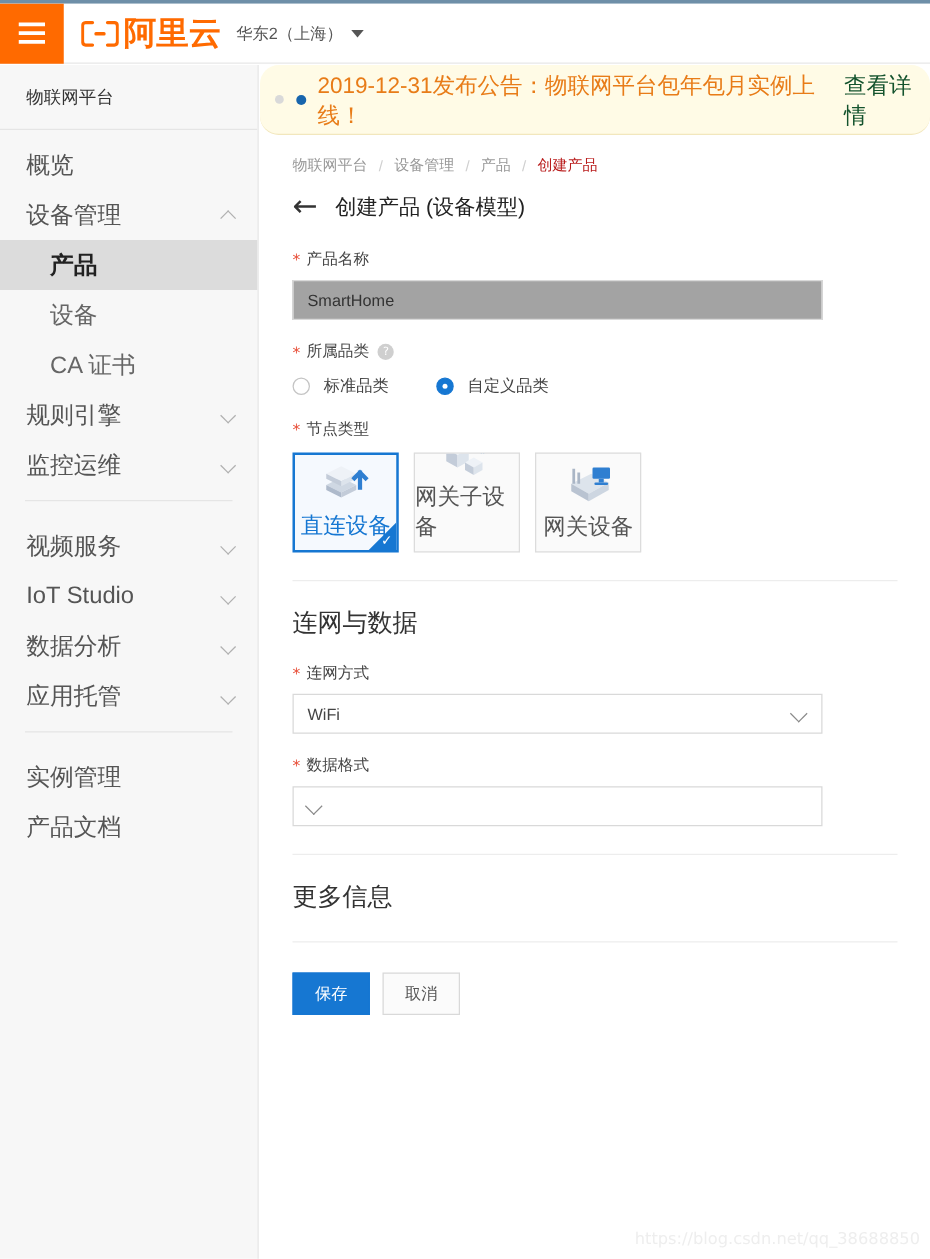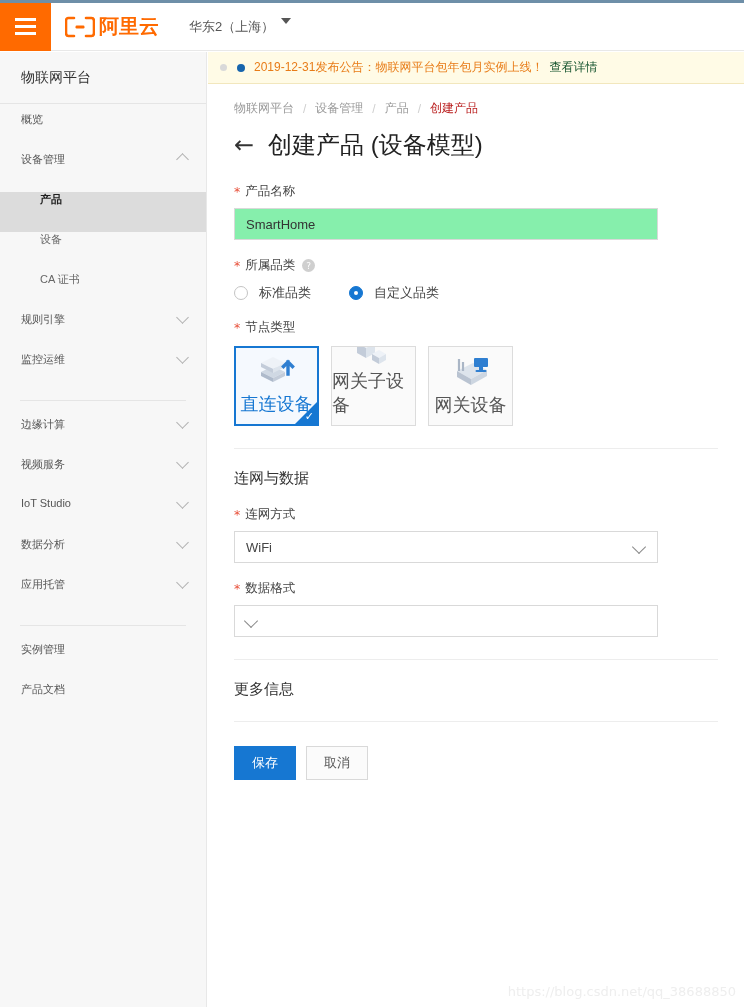--- a/index.html
+++ b/index.html
@@ -33,26 +33,26 @@
   .hamburger i {
     display: block; width: 21px; height: 3px; background: #ffffff; margin: 2px 0;
   }
   .logo {
     display: flex; align-items: center; margin-left: 14px; flex: none;
   }
   .logo-mark {
     width: 30px; height: 22px; position: relative; margin-right: 4px;
   }
   .logo-text {
-    font-size: 20px; font-weight: bold; color: #ff6a00; letter-spacing: 0px;
+    font-size: 26px; font-weight: bold; color: #ff6a00; letter-spacing: 0px;
     font-family: Liberation Serif, serif;
   }
   .region {
-    margin-left: 30px; font-size: 13px; color: #555555;
-    display: flex; cursor: pointer;
+    margin-left: 12px; font-size: 13px; color: #555555;
+    display: flex; align-items: center; cursor: pointer;
   }
   .region .caret {
     margin-left: 7px; width: 0; height: 0;
     border-left: 5px solid transparent; border-right: 5px solid transparent;
     border-top: 6px solid #555555;
   }
 
   
   .sidebar {
     position: absolute; left: 0; top: 52px; width: 207px; height: 955px;
@@ -61,23 +61,23 @@
     overflow: hidden;
   }
   .side-title {
     height: 52px; display: flex; align-items: center;
     padding-left: 21px; font-size: 14px; color: #333;
     border-bottom: 1px solid #e5e5e5;
   }
   .side-group { padding-top: 8px; }
   .side-sep { height: 1px; background: #e5e5e5; margin: 8px 20px 8px 20px; }
   .nav-item {
-    height: 40px; display: flex; 
+    height: 40px; display: flex; align-items: center;
     padding-left: 21px; padding-right: 18px;
-    font-size: 11px; color: #555555; cursor: pointer;
+    font-size: 19px; color: #555555; cursor: pointer;
   }
   .nav-item.sub { padding-left: 40px; color: #666; }
   .nav-item.active {
     background: #dcdcdc; color: #212121; font-weight: bold;
   }
   .nav-item .lbl { flex: 1; }
   .chev {
     width: 10px; height: 10px; position: relative; flex: none;
   }
   .chev::before {
@@ -88,22 +88,23 @@
   }
   .chev.up::before { transform: rotate(-135deg); top: 3px; }
 
   
   .content {
     position: absolute; left: 208px; top: 52px;
     width: 536px; height: 955px; background: #ffffff; overflow: hidden;
   }
   .notice {
     background: #fffbe6; border-bottom: 1px solid #f2e7bd;
-    height: 32px; display: flex; align-items: center; padding-left: 12px;
-    font-size: 12px;
+    height: 56px; display: flex; align-items: center; padding-left: 12px;
+    font-size: 18px;
+    border-radius: 15px;
   }
   .dot-gray {
     width: 7px; height: 7px; border-radius: 50%; background: #d9d9d9;
     margin-right: 10px; flex: none;
   }
   .dot-blue {
     width: 8px; height: 8px; border-radius: 50%; background: #1765ad;
     margin-right: 9px; flex: none;
   }
   .notice-text { color: #e87c18; }
@@ -117,37 +118,37 @@
   .crumb .sep { margin: 0 9px; color: #cfcfcf; }
   .crumb .cur { color: #b91c1c; }
 
   .page-head {
     display: flex; align-items: center; padding: 12px 0 0 26px;
   }
   .back-arrow {
     font-size: 24px; color: #333; margin-right: 14px; cursor: pointer;
     line-height: 1; font-family: "DejaVu Sans", sans-serif;
   }
-  .page-title { font-size: 24px; color: #222; font-weight: normal; }
+  .page-title { font-size: 17px; color: #222; font-weight: normal; }
 
   .form { padding: 22px 26px 0 26px; }
   .field { margin-bottom: 17px; }
   .flabel {
     font-size: 12.5px; color: #444; margin-bottom: 8px;
     display: flex; align-items: center;
   }
   .req { color: #e8503a; margin-right: 5px; font-family: "DejaVu Sans", sans-serif; }
   .help {
     display: inline-flex; align-items: center; justify-content: center;
     width: 13px; height: 13px; border-radius: 50%;
     background: #cfcfcf; color: #ffffff; font-size: 9px;
     margin-left: 7px; cursor: pointer; font-family: "DejaVu Sans", sans-serif;
   }
   .input {
-    width: 424px; height: 32px; border: 1px solid #d9d9d9; background: #86efac;
+    width: 424px; height: 32px; border: 1px solid #d9d9d9; background: #a3a3a3;
     display: flex; align-items: center; padding: 0 11px;
     font-size: 13px; color: #333; cursor: text;
   }
   .select {
     width: 424px; height: 32px; border: 1px solid #d9d9d9; background: #fff;
     display: flex; align-items: center; padding: 0 11px;
     font-size: 13px; color: #444; cursor: pointer;
   }
   .select .val { flex: 1; }
   .sel-chev {
@@ -192,21 +193,21 @@
     position: absolute; right: 0; bottom: 0; width: 0; height: 0;
     border-left: 22px solid transparent; border-bottom: 22px solid #1677d2;
   }
   .card .tickmark {
     position: absolute; right: 3px; bottom: 2px;
     color: #fff; font-size: 11px; line-height: 1;
     font-family: "DejaVu Sans", sans-serif;
   }
 
   .hr { height: 1px; background: #ededed; margin: 22px 0 20px 0; }
-  .sec-title { font-size: 15px; color: #333; margin-bottom: 18px; }
+  .sec-title { font-size: 20px; color: #333; margin-bottom: 18px; }
 
   .collapse {
     display: flex; align-items: center; color: #1677d2;
     font-size: 13px; cursor: pointer; padding-top: 2px;
   }
   .collapse .cc {
     width: 12px; height: 12px; position: relative; margin-right: 8px; flex: none;
   }
   .collapse .cc::before {
     content: ""; position: absolute; left: 1px; top: 0px;
@@ -281,24 +282,20 @@
           <span class="lbl">规则引擎</span>
           <span class="chev"></span>
         </div>
         <div class="nav-item">
           <span class="lbl">监控运维</span>
           <span class="chev"></span>
         </div>
       </div>
       <div class="side-sep"></div>
       <div class="side-group">
-        <div class="nav-item">
-          <span class="lbl">边缘计算</span>
-          <span class="chev"></span>
-        </div>
         <div class="nav-item">
           <span class="lbl">视频服务</span>
           <span class="chev"></span>
         </div>
         <div class="nav-item">
           <span class="lbl">IoT Studio</span>
           <span class="chev"></span>
         </div>
         <div class="nav-item">
           <span class="lbl">数据分析</span>

